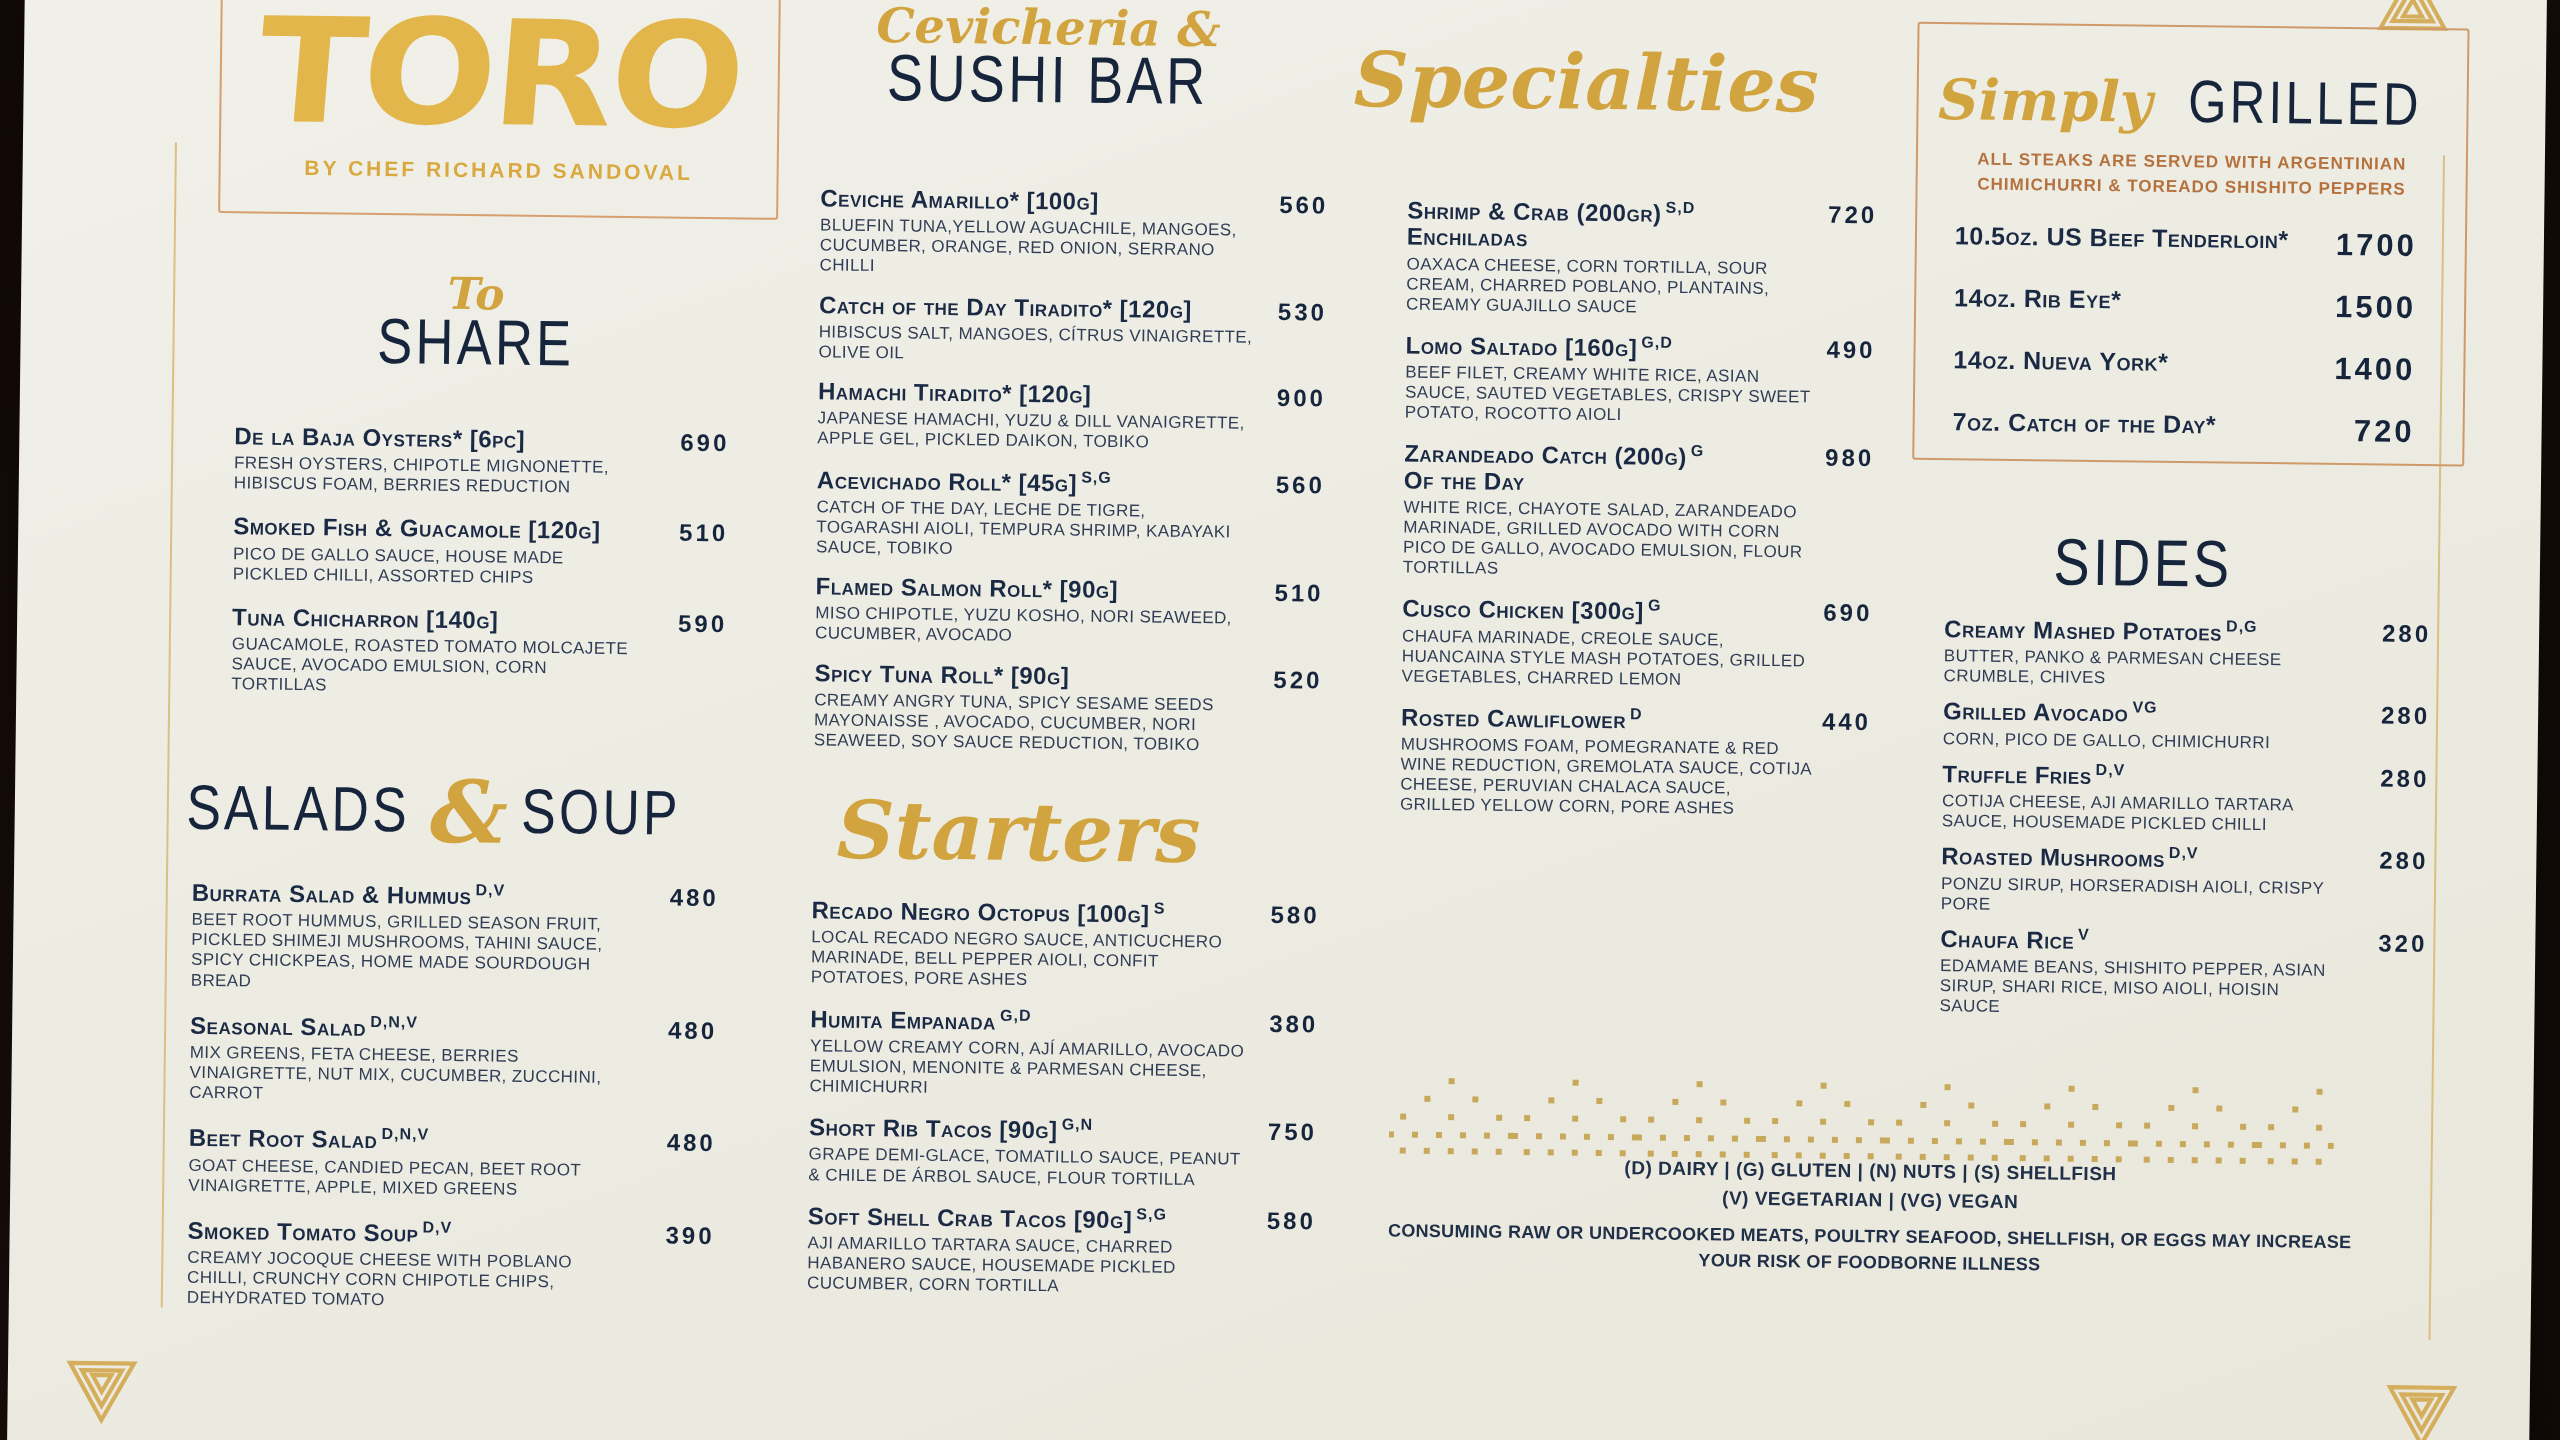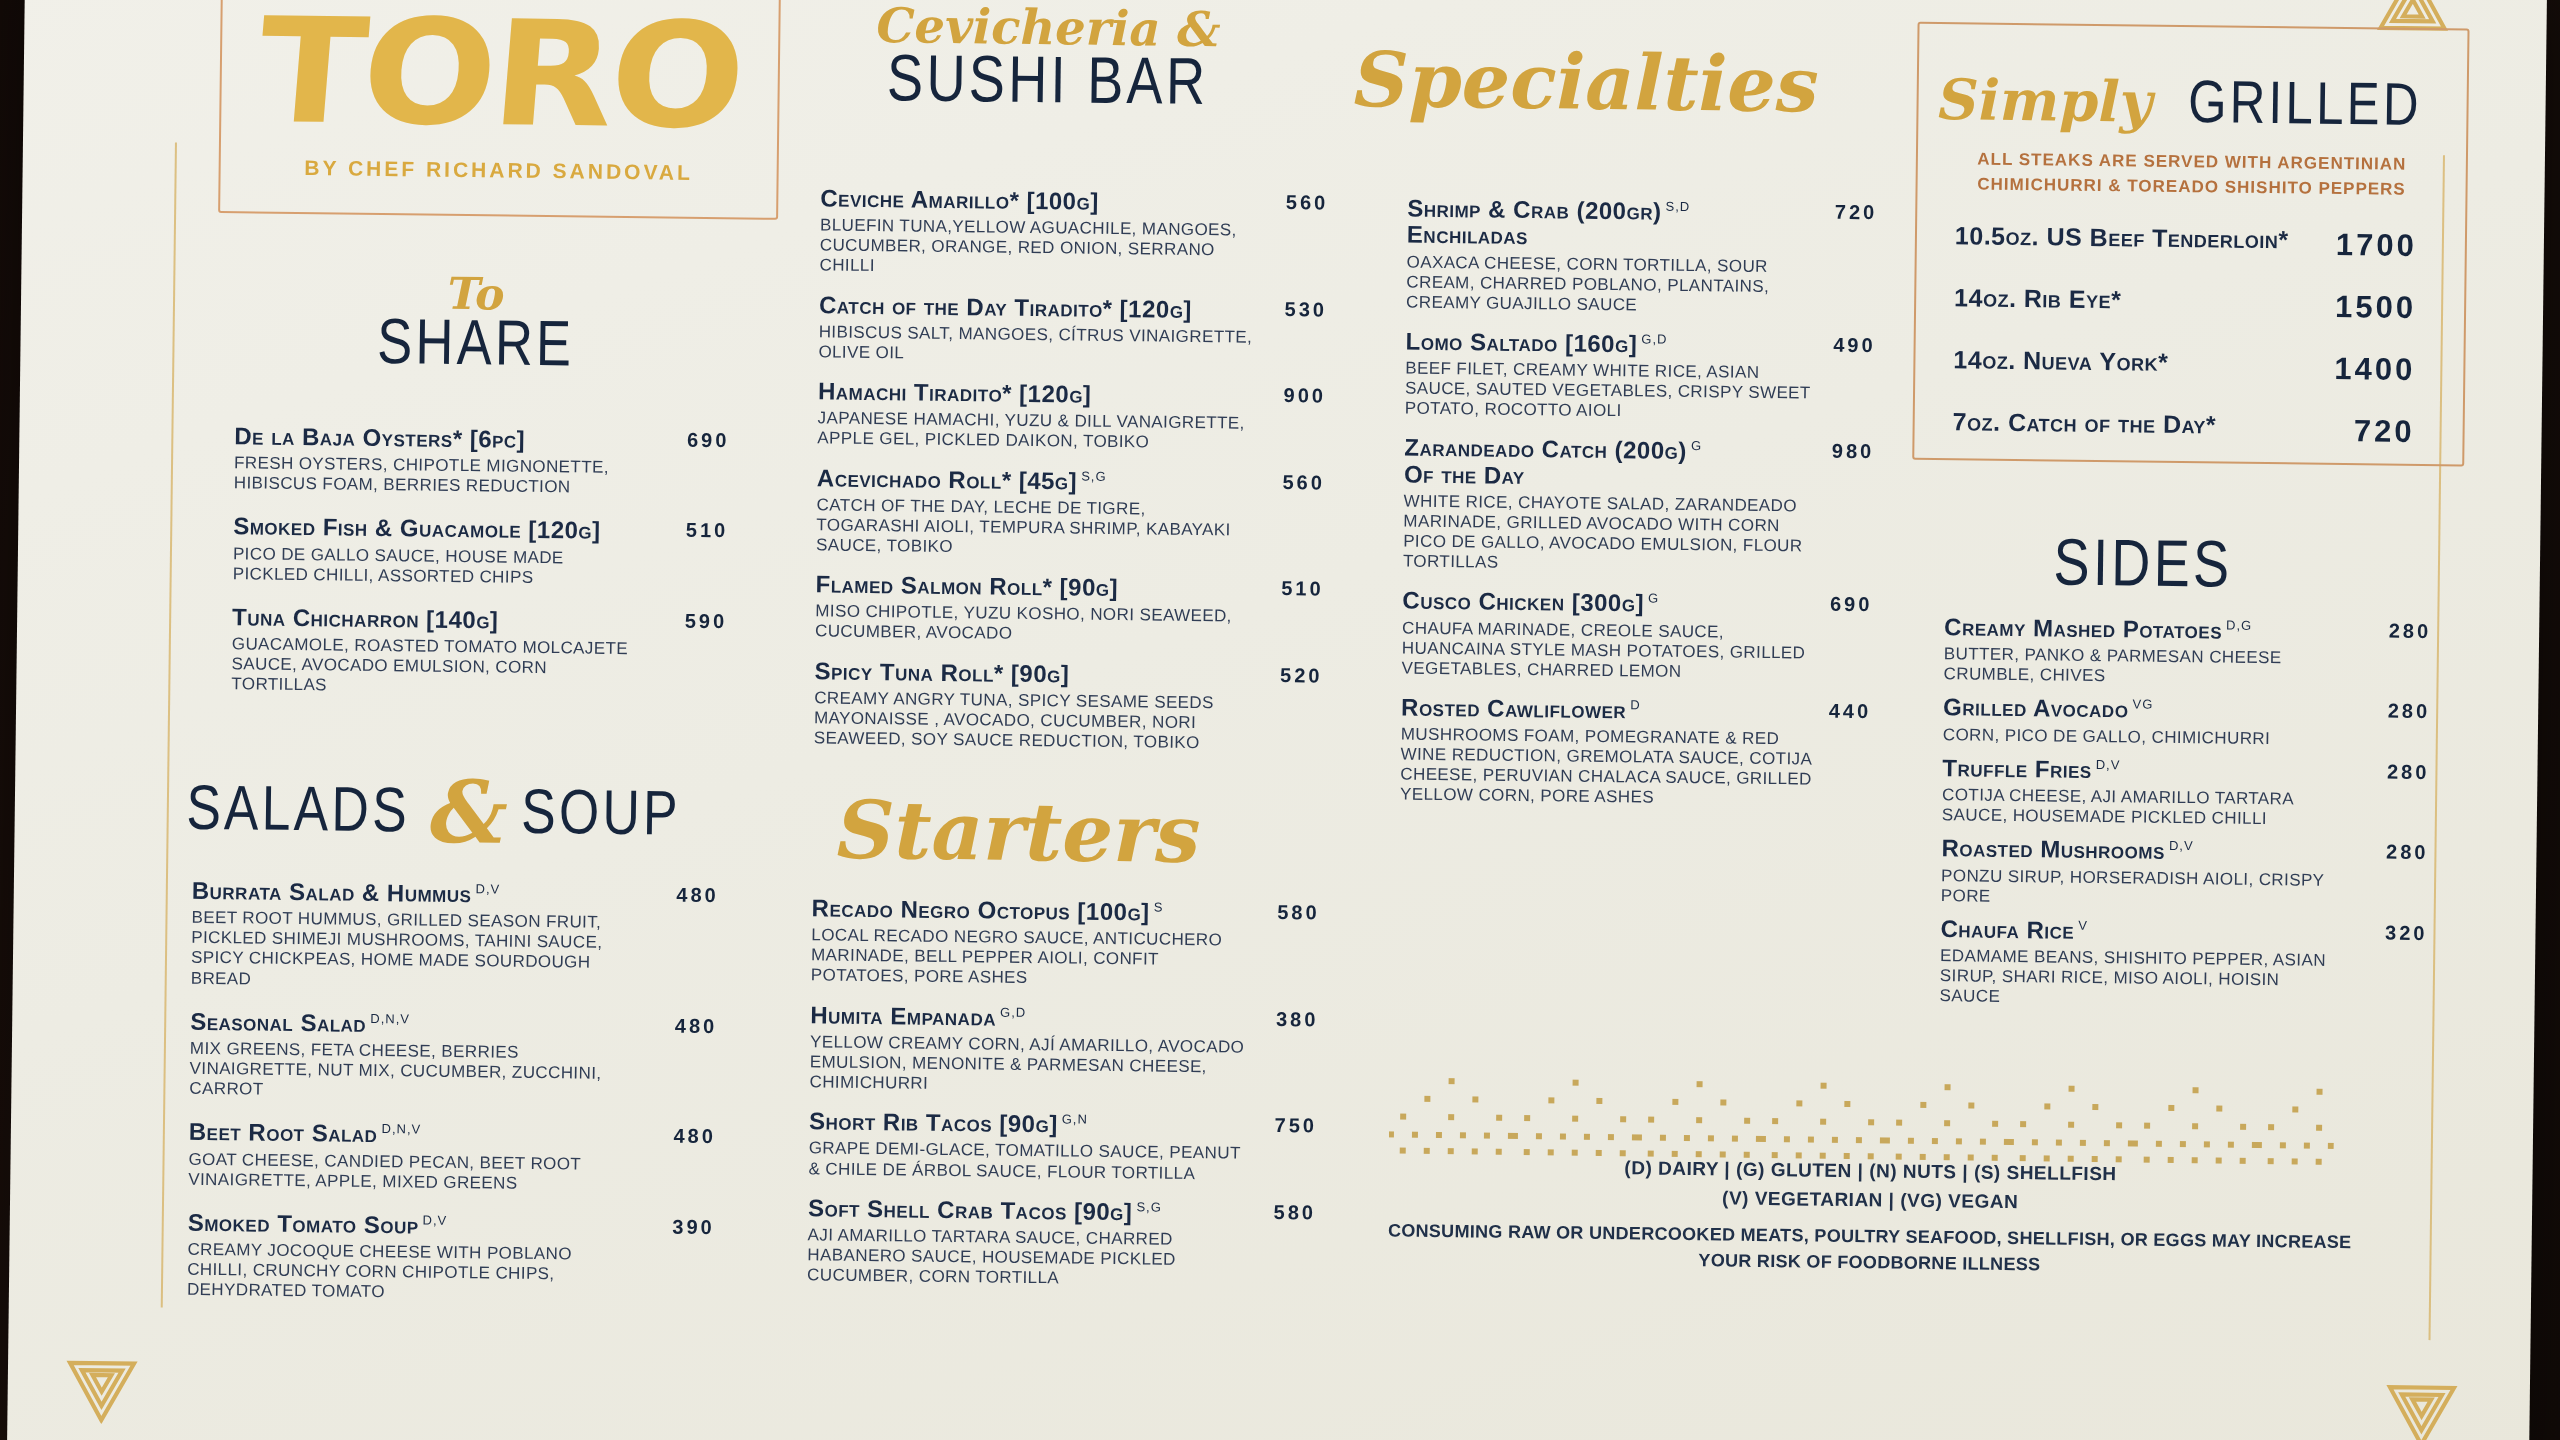--- a/index.html
+++ b/index.html
@@ -49,29 +49,29 @@
   .stacked .script { display:block; margin-bottom:-14px; }
   
   .items { position:absolute; }
   .menu-item { display:flex; justify-content:space-between; align-items:flex-start; margin-bottom:16px; }
   .mi-left { flex:1; }
   .mi-name {
     display:block; font-variant:small-caps; font-weight:bold; font-size:24px;
     letter-spacing:.5px; color:#1b2a44; line-height:1.1;
   }
   .mi-codes {
-    font-size:13px; font-weight:normal; color:#1b2a44; letter-spacing:1px;
+    font-size:16px; font-weight:bold; color:#1b2a44; letter-spacing:1px;
     vertical-align:super; margin-left:4px;
   }
   .mi-desc {
     margin-top:4px; font-size:17px; line-height:1.18; letter-spacing:.4px;
     color:#303d55; font-weight:500;
   }
   .mi-price {
-    font-size:20px; font-weight:600; color:#16253c; letter-spacing:3px;
+    font-size:24px; font-weight:600; color:#16253c; letter-spacing:3px;
     margin-left:10px; white-space:nowrap;
   }
   .items.gap20 .menu-item { margin-bottom:20px; }
   .items.gap10 .menu-item { margin-bottom:10px; }
   #toshare-items  { left:215px;  top:470px;  width:495px; }  #toshare-items  .mi-desc { max-width:410px; }
   #salads-items   { left:178px;  top:925px;  width:527px; }  #salads-items   .mi-desc { max-width:420px; }
   #sushi-items    { left:798px;  top:225px;  width:508px; }  #sushi-items    .mi-desc { max-width:435px; }
   #starters-items { left:798px;  top:935px;  width:508px; }  #starters-items .mi-desc { max-width:435px; }
   #specialties-items { left:1385px; top:228px; width:470px; } #specialties-items .mi-desc { max-width:425px; }
   #sides-items    { left:1927px; top:640px;  width:487px; }  #sides-items    .mi-desc { max-width:390px; }

